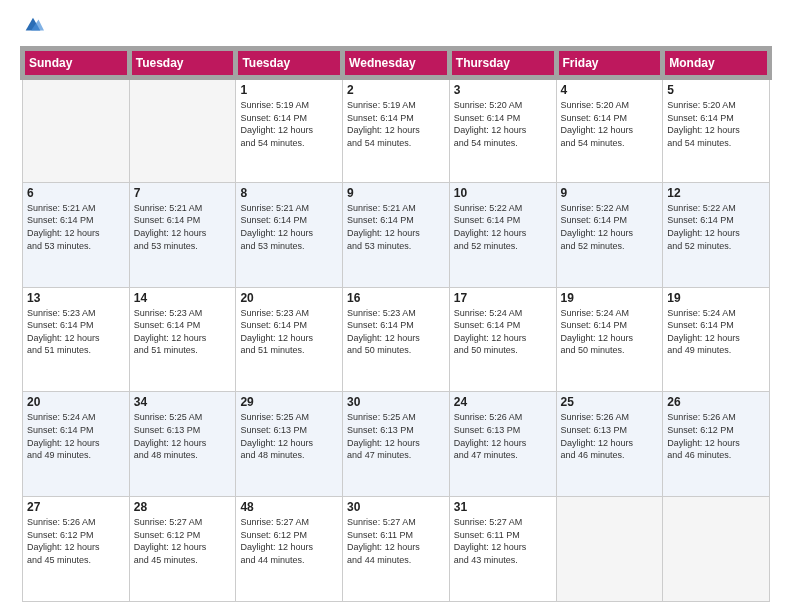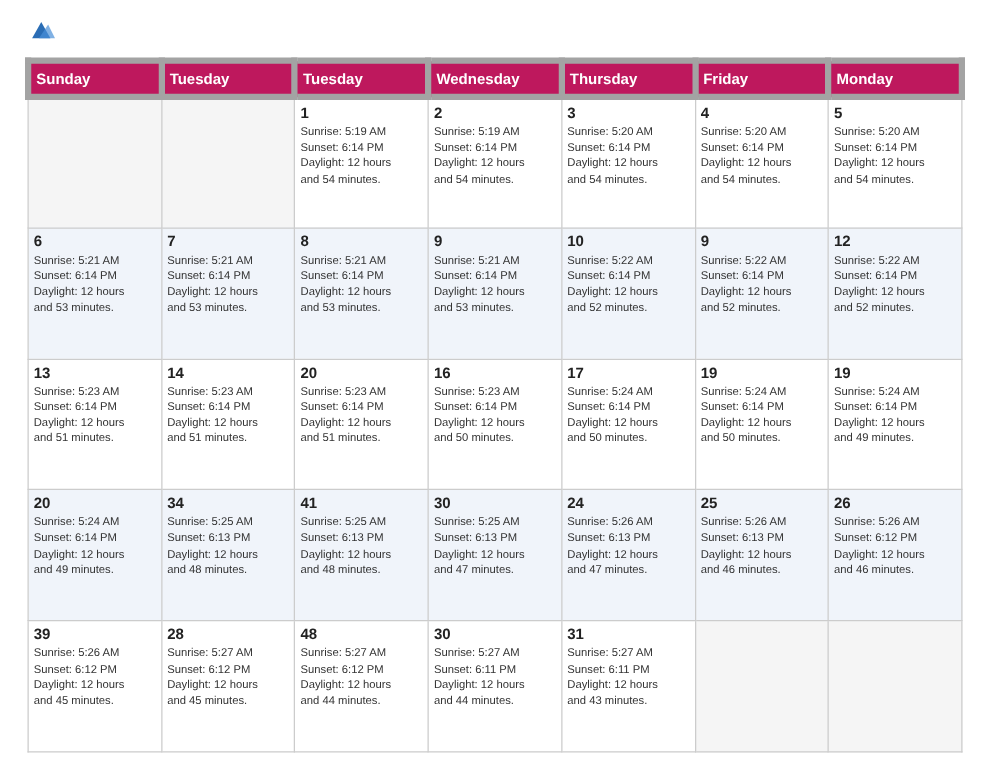--- a/index.html
+++ b/index.html
@@ -299,21 +299,21 @@
 and 49 minutes.</div>
           </td>
           <td>
             <span class="day-number">34</span>
             <div class="day-info" style="white-space: pre-line;">Sunrise: 5:25 AM
 Sunset: 6:13 PM
 Daylight: 12 hours
 and 48 minutes.</div>
           </td>
           <td>
-            <span class="day-number">41</span>
+            <span class="day-number">29</span>
             <div class="day-info" style="white-space: pre-line;">Sunrise: 5:25 AM
 Sunset: 6:13 PM
 Daylight: 12 hours
 and 48 minutes.</div>
           </td>
           <td>
             <span class="day-number">30</span>
             <div class="day-info" style="white-space: pre-line;">Sunrise: 5:25 AM
 Sunset: 6:13 PM
 Daylight: 12 hours
@@ -336,21 +336,21 @@
           <td>
             <span class="day-number">26</span>
             <div class="day-info" style="white-space: pre-line;">Sunrise: 5:26 AM
 Sunset: 6:12 PM
 Daylight: 12 hours
 and 46 minutes.</div>
           </td>
         </tr>
         <tr>
           <td>
-            <span class="day-number">39</span>
+            <span class="day-number">27</span>
             <div class="day-info" style="white-space: pre-line;">Sunrise: 5:26 AM
 Sunset: 6:12 PM
 Daylight: 12 hours
 and 45 minutes.</div>
           </td>
           <td>
             <span class="day-number">28</span>
             <div class="day-info" style="white-space: pre-line;">Sunrise: 5:27 AM
 Sunset: 6:12 PM
 Daylight: 12 hours

